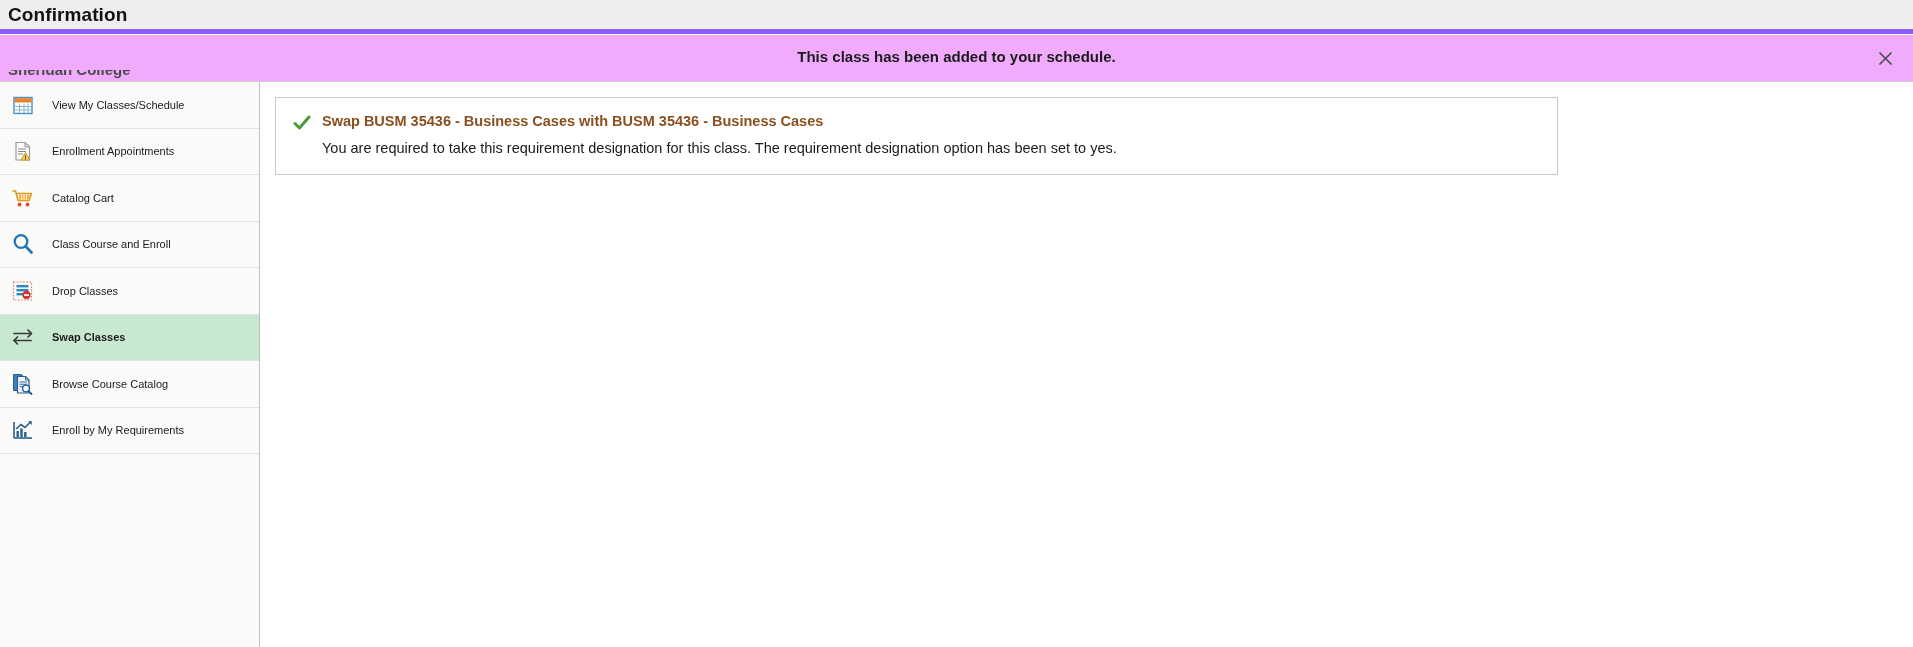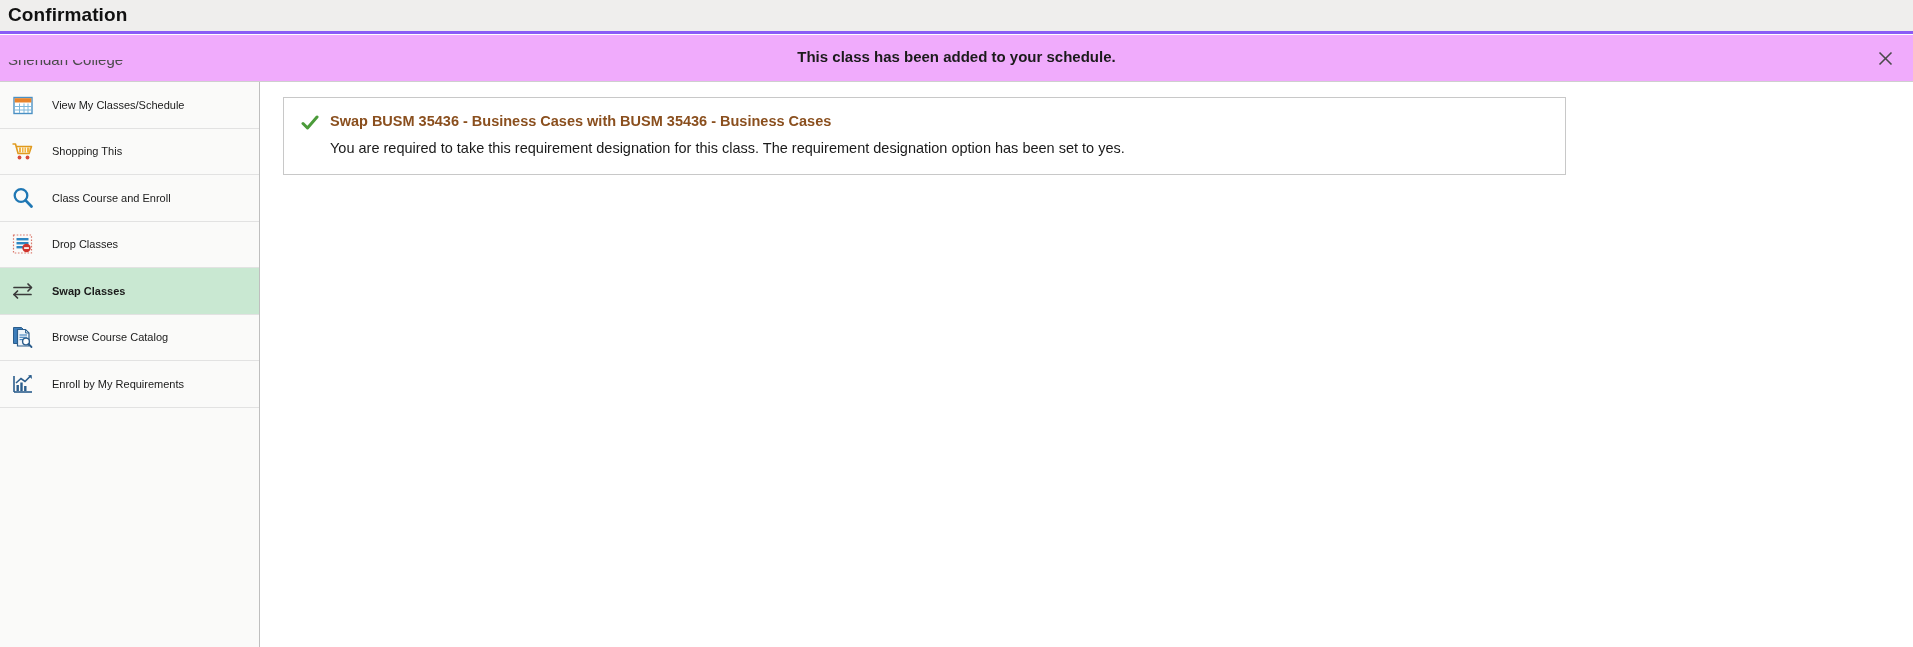--- a/index.html
+++ b/index.html
@@ -11,21 +11,21 @@
     overflow: hidden;
   }
 
   #app { position: relative; width: 1913px; height: 647px; background:#fff; }
 
   
   .header {
     position: absolute; top: 0; left: 0;
     width: 1913px; height: 34px;
     background: #efeeed;
-    border-bottom: 3px solid #8b5cf6;
+    border-bottom: 5px solid #8b5cf6;
   }
   .header-title {
     position: absolute; left: 8px; top: 4px;
     font-size: 19px; font-weight: bold; color: #111;
     letter-spacing: .1px;
   }
 
   
   .banner {
     position: absolute; top: 35px; left: 0;
@@ -41,24 +41,25 @@
   .banner-close {
     position: absolute; right: 16px; top: 11px;
     width: 24px; height: 24px;
     display: flex; align-items: center; justify-content: center;
     cursor: pointer;
   }
   .banner-close svg { display:block; }
 
   
   .clipped-brand {
-    position: absolute; left: 8px; top: 60px;
+    position: absolute; left: 8px; top: 70px;
     width: 250px; height: 12px;
     overflow: hidden;
     z-index: 3;
+    font-weight: bold;
   }
   .clipped-brand span {
     display: block;
     font-size: 15px; color: #4b4b4b;
     position: relative; top: -9px;
     white-space: nowrap;
   }
 
   
   .sidebar {
@@ -89,21 +90,21 @@
   .nav-item.selected .nav-label { font-weight: bold; text-align: right; }
 
   
   .main {
     position: absolute; left: 261px; top: 82px;
     width: 1652px; height: 565px;
     background: #ffffff;
     padding: 14px;
   }
   .card {
-    margin-left: 8px; margin-top: 1px;
+    margin-left: 0; margin-top: 1px;
     width: 1283px;
     border: 1px solid #c8c8c8;
     background: #ffffff;
     padding: 14px 16px 16px 16px;
   }
   .card-head {
     display: flex; align-items: flex-start;
     margin-bottom: 6px;
   }
   .check-icon {
@@ -156,36 +157,53 @@
             <line x1="12" y1="9.5" x2="12" y2="19"></line>
             <line x1="16" y1="9.5" x2="16" y2="19"></line>
             <line x1="2.5" y1="12.5" x2="19.5" y2="12.5"></line>
             <line x1="2.5" y1="16" x2="19.5" y2="16"></line>
           </g>
         </svg>
       </span>
       <span class="nav-label">View My Classes/Schedule</span>
     </div>
 
+    <div class="nav-item">
+      <span class="nav-icon">
+        <svg width="22" height="22" viewBox="0 0 22 22">
+          <path d="M4 2.5 h9 l4.5 4.5 v13 h-13.5 z" fill="#fcfcfc" stroke="#9a9a9a" stroke-width="1.2"></path>
+          <path d="M13 2.5 v4.5 h4.5 z" fill="#e6e6e6" stroke="#9a9a9a" stroke-width="1"></path>
+          <g stroke="#8a8a8a" stroke-width="1">
+            <line x1="6" y1="9" x2="14" y2="9"></line>
+            <line x1="6" y1="11.5" x2="14" y2="11.5"></line>
+            <line x1="6" y1="14" x2="11" y2="14"></line>
+          </g>
+          <path d="M13.5 12.5 l4.5 7.5 h-9 z" fill="#f5d76e" stroke="#c49a22" stroke-width="1"></path>
+          <line x1="13.5" y1="15.3" x2="13.5" y2="17.6" stroke="#5a4a10" stroke-width="1.2"></line>
+          <circle cx="13.5" cy="18.8" r="0.7" fill="#5a4a10"></circle>
+        </svg>
+      </span>
+      <span class="nav-label">Enrollment Appointments</span>
+    </div>
 
     <div class="nav-item">
       <span class="nav-icon">
         <svg width="24" height="22" viewBox="0 0 24 22">
           <path d="M1.5 4 h3 l2.6 9.5 h11 l2.4 -7 h-14.6" fill="none" stroke="#e09a1f" stroke-width="1.6" stroke-linejoin="round"></path>
           <rect x="8" y="7.5" width="10.5" height="5" fill="#f2b441"></rect>
           <g stroke="#ffffff" stroke-width="0.9">
             <line x1="10.5" y1="7.5" x2="10.5" y2="12.5"></line>
             <line x1="13" y1="7.5" x2="13" y2="12.5"></line>
             <line x1="15.5" y1="7.5" x2="15.5" y2="12.5"></line>
           </g>
           <circle cx="8.5" cy="17.5" r="1.9" fill="#d94b3a"></circle>
           <circle cx="16.5" cy="17.5" r="1.9" fill="#d94b3a"></circle>
         </svg>
       </span>
-      <span class="nav-label">Shopping This</span>
+      <span class="nav-label">Catalog Cart</span>
     </div>
 
     <div class="nav-item">
       <span class="nav-icon">
         <svg width="24" height="24" viewBox="0 0 24 24">
           <circle cx="10" cy="9.5" r="6.3" fill="none" stroke="#1f77b4" stroke-width="2.3"></circle>
           <line x1="14.6" y1="14.4" x2="20.5" y2="20.5" stroke="#1f77b4" stroke-width="2.8" stroke-linecap="round"></line>
         </svg>
       </span>
       <span class="nav-label">Class Course and Enroll</span>

